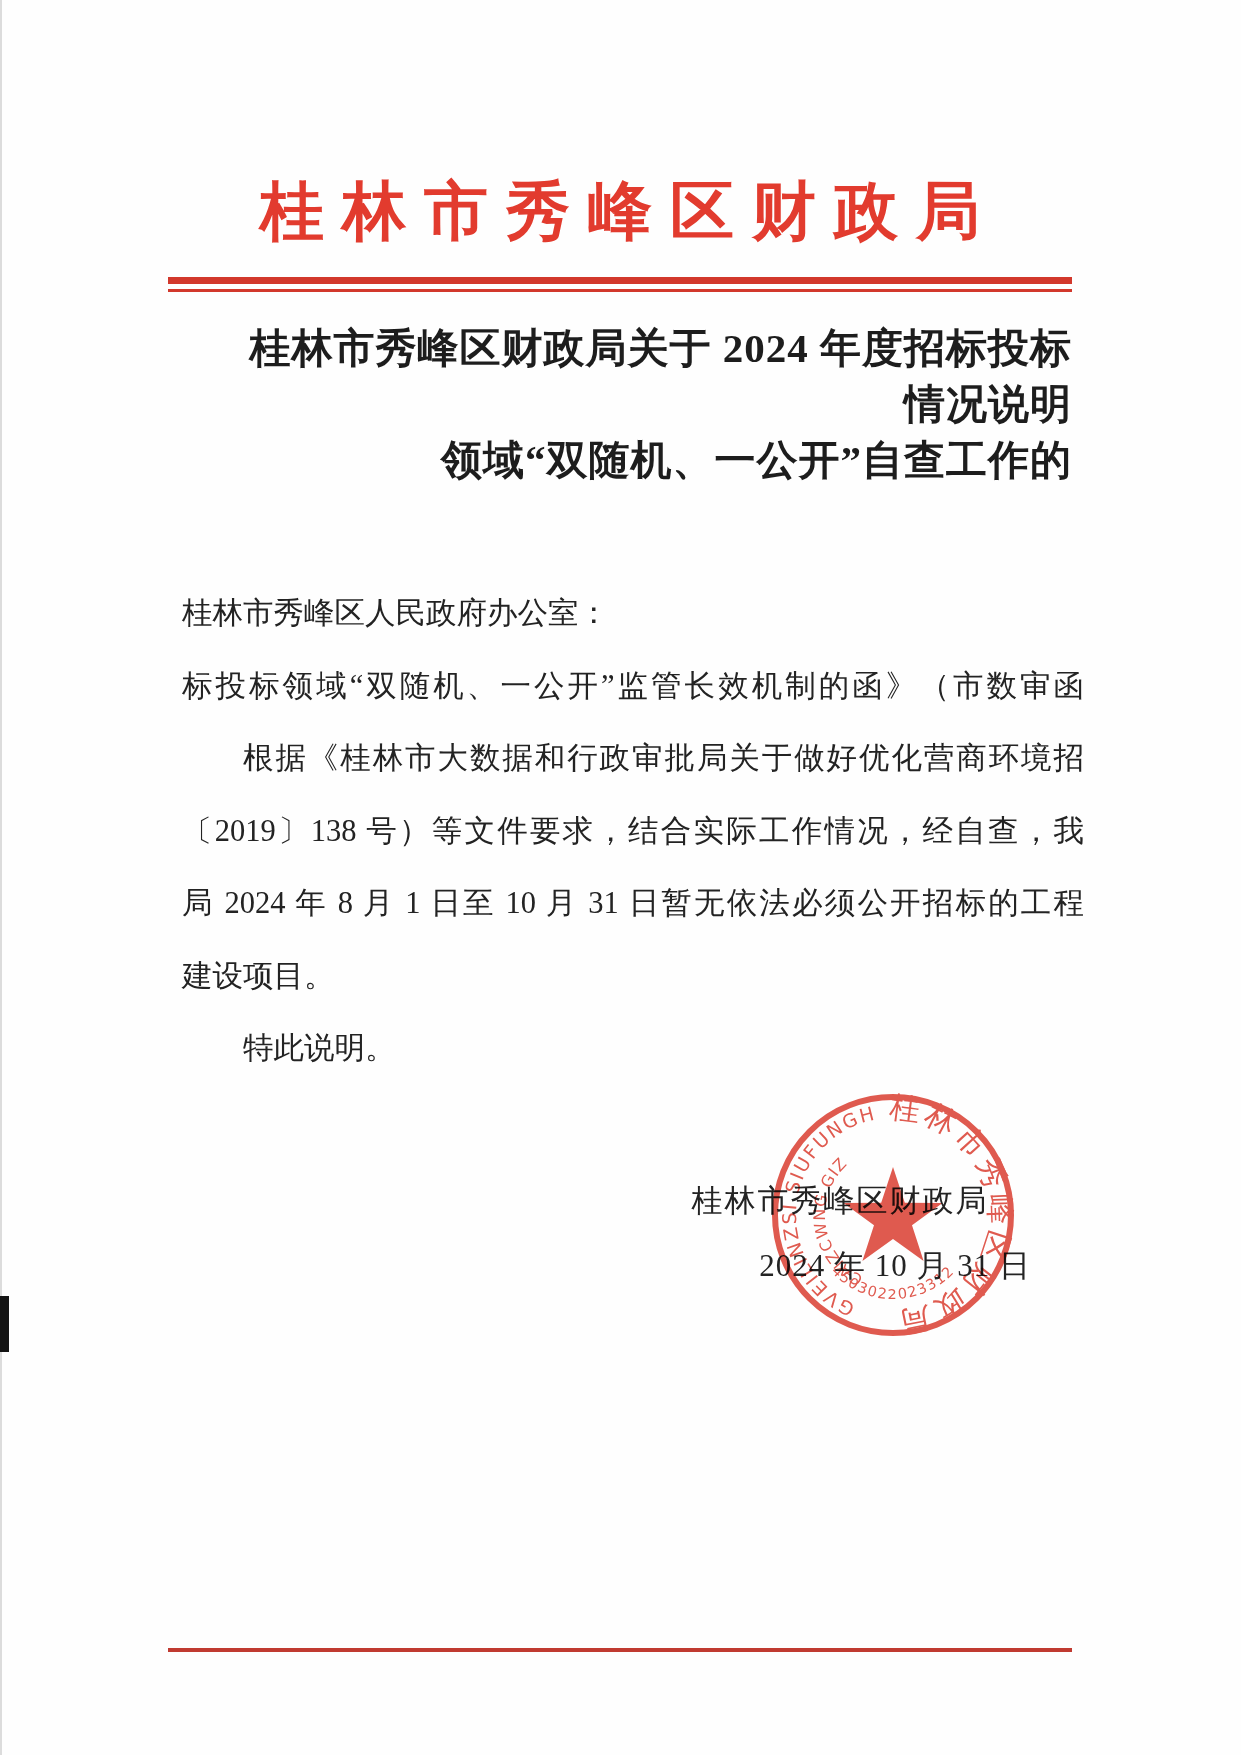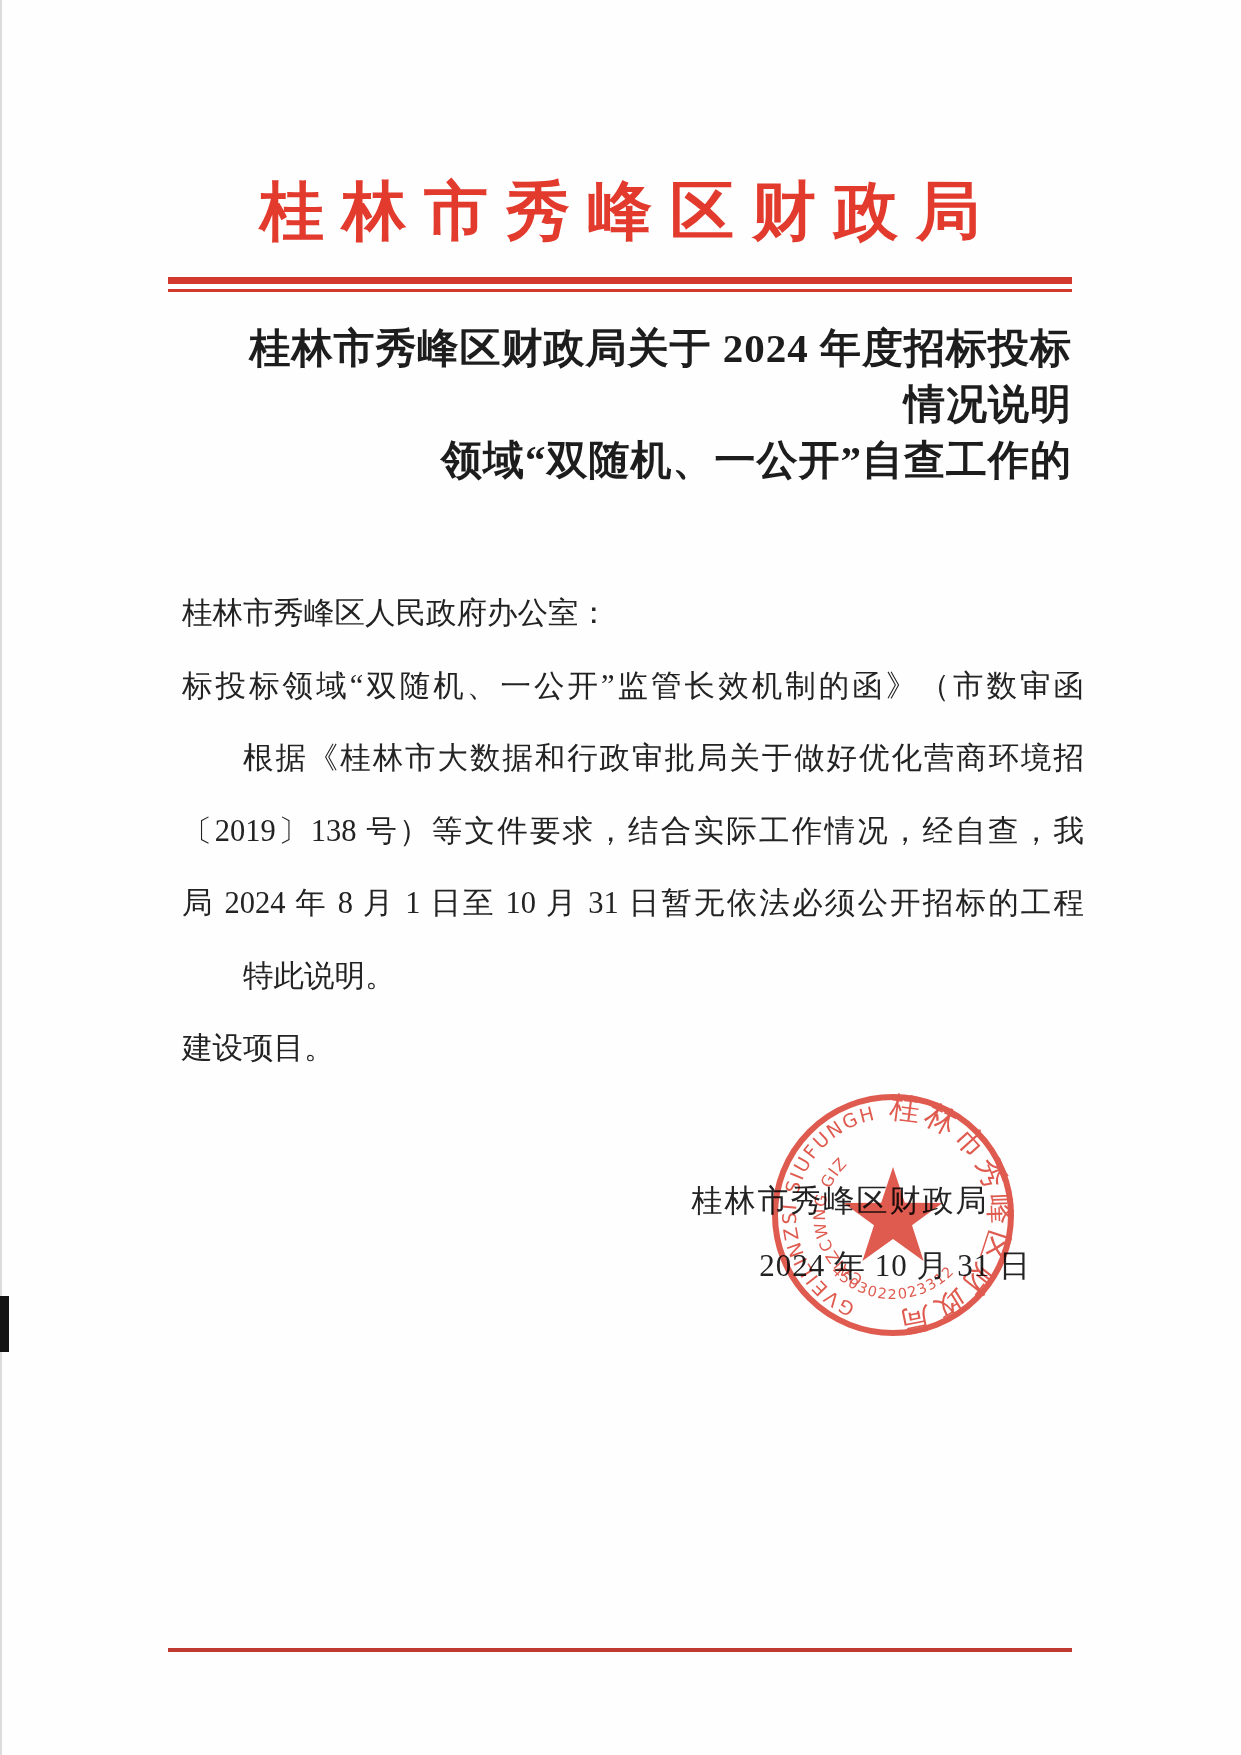--- a/index.html
+++ b/index.html
@@ -62,22 +62,22 @@
     <div>情况说明</div>
     <div>领域“双随机、一公开”自查工作的</div>
   </div>
 
   <div class="body-block">
     <div class="bline">桂林市秀峰区人民政府办公室：</div>
     <div class="bline jl">标投标领域“双随机、一公开”监管长效机制的函》（市数审函</div>
     <div class="bline jl indent">根据《桂林市大数据和行政审批局关于做好优化营商环境招</div>
     <div class="bline jl">〔2019〕138 号）等文件要求，结合实际工作情况，经自查，我</div>
     <div class="bline jl">局 2024 年 8 月 1 日至 10 月 31 日暂无依法必须公开招标的工程</div>
+    <div class="bline">建设项目。</div>
     <div class="bline indent">特此说明。</div>
-    <div class="bline">建设项目。</div>
   </div>
 
   <div class="signature">桂林市秀峰区财政局</div>
   <div class="sig-date">2024 年 10 月 31 日</div>
 
   <svg class="seal" viewBox="0 0 260 260" xmlns="http://www.w3.org/2000/svg">
     <defs>
       <path id="ringPath" d="M130,227 A97,97 0 0 1 33,130 A97,97 0 0 1 130,33 A97,97 0 0 1 227,130 A97,97 0 0 1 130,227" fill="none"></path>
       <path id="innerPath" d="M130,198 A68,68 0 0 1 62,130 A68,68 0 0 1 130,62 A68,68 0 0 1 198,130 A68,68 0 0 1 130,198" fill="none"></path>
       <path id="serialPath" d="M70.6,189.4 A84,84 0 0 0 189.4,189.4" fill="none"></path>

